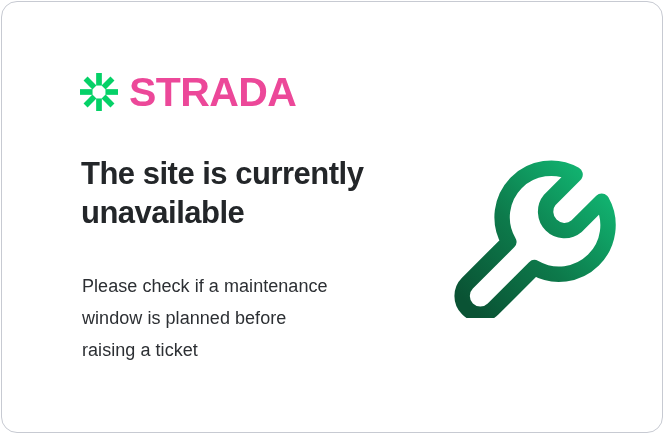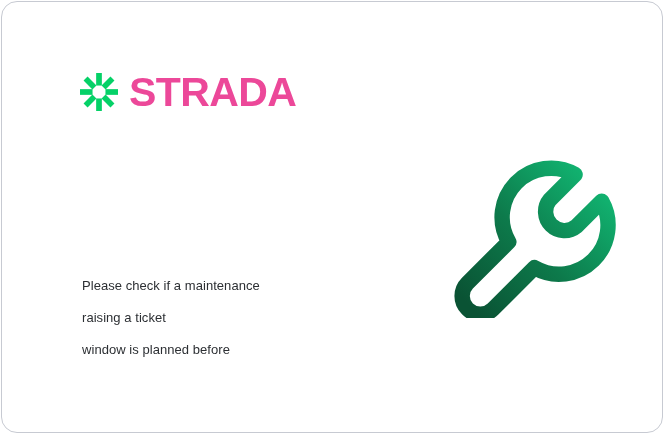--- a/index.html
+++ b/index.html
@@ -70,21 +70,21 @@
     color: #232629;
   }
 
   
   .body-copy {
     position: absolute;
     left: 80px;
     top: 268px;
     width: 300px;
     margin: 0;
-    font-size: 13px;
+    font-size: 18px;
     line-height: 32px;
     font-weight: 400;
     letter-spacing: 0.05px;
     color: #2c2f33;
   }
   .body-copy .copy-line {
     display: block;
   }
 
   
@@ -122,25 +122,26 @@
           <rect x="42.5" y="67" width="15" height="33" transform="rotate(45 50 50)"></rect>
           <rect x="42.5" y="0" width="15" height="33" transform="rotate(-45 50 50)"></rect>
           <rect x="42.5" y="67" width="15" height="33" transform="rotate(-45 50 50)"></rect>
         </g>
       </svg>
     </span>
 
     <span class="brand-wordmark">STRADA</span>
   </div>
 
+  <h1 class="headline">The site is currently unavailable</h1>
 
   <p class="body-copy">
     <span class="copy-line">Please check if a maintenance</span>
+    <span class="copy-line">window is planned before</span>
     <span class="copy-line">raising a ticket</span>
-    <span class="copy-line">window is planned before</span>
   </p>
 
   <div class="wrench-illustration">
     <svg viewBox="0 0 120 120" xmlns="http://www.w3.org/2000/svg" aria-hidden="true">
       <defs>
         <linearGradient id="wrenchGrad" x1="10" y1="110" x2="108" y2="14" gradientUnits="userSpaceOnUse">
           <stop offset="0" stop-color="#0a5334"></stop>
           <stop offset="0.45" stop-color="#0d7a4b"></stop>
           <stop offset="1" stop-color="#12bd77"></stop>
         </linearGradient>

